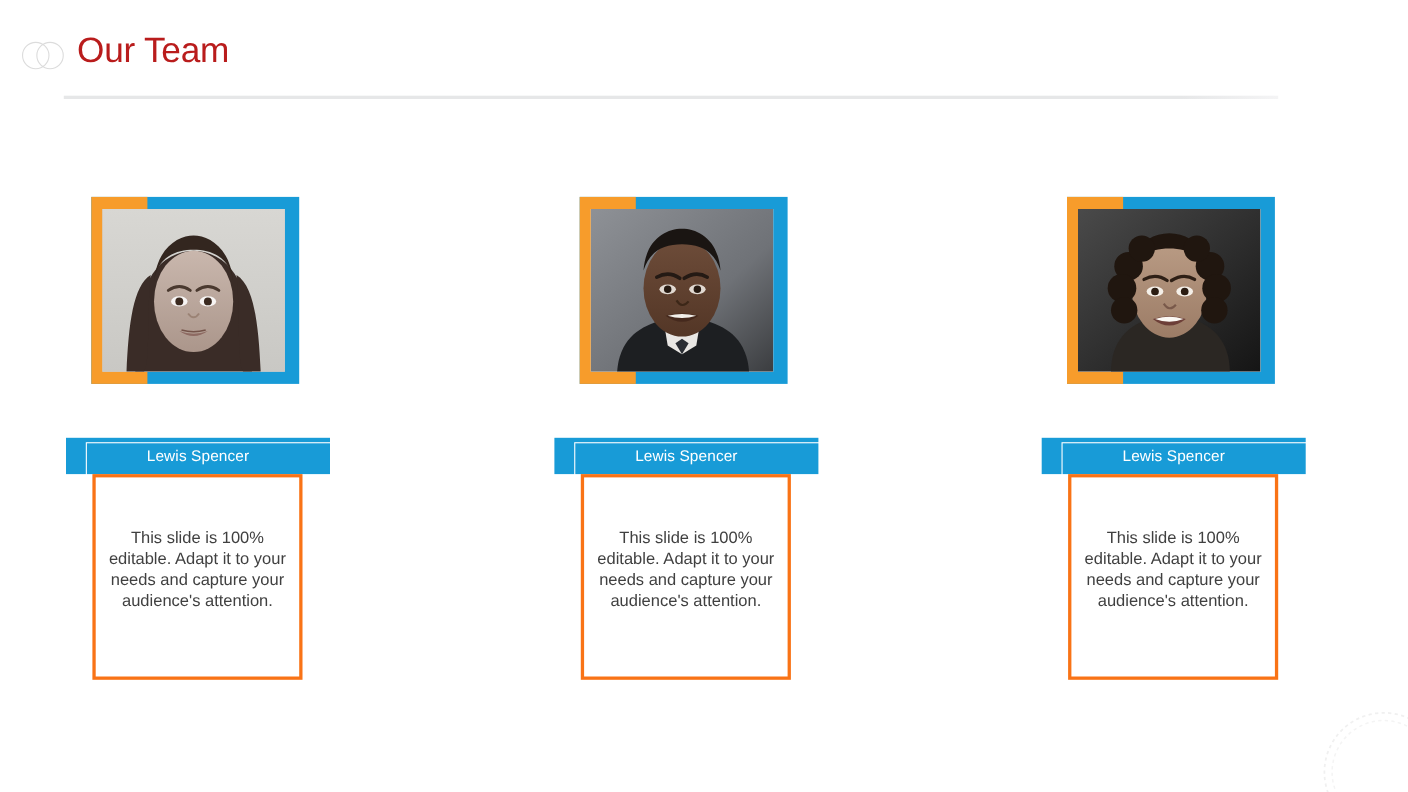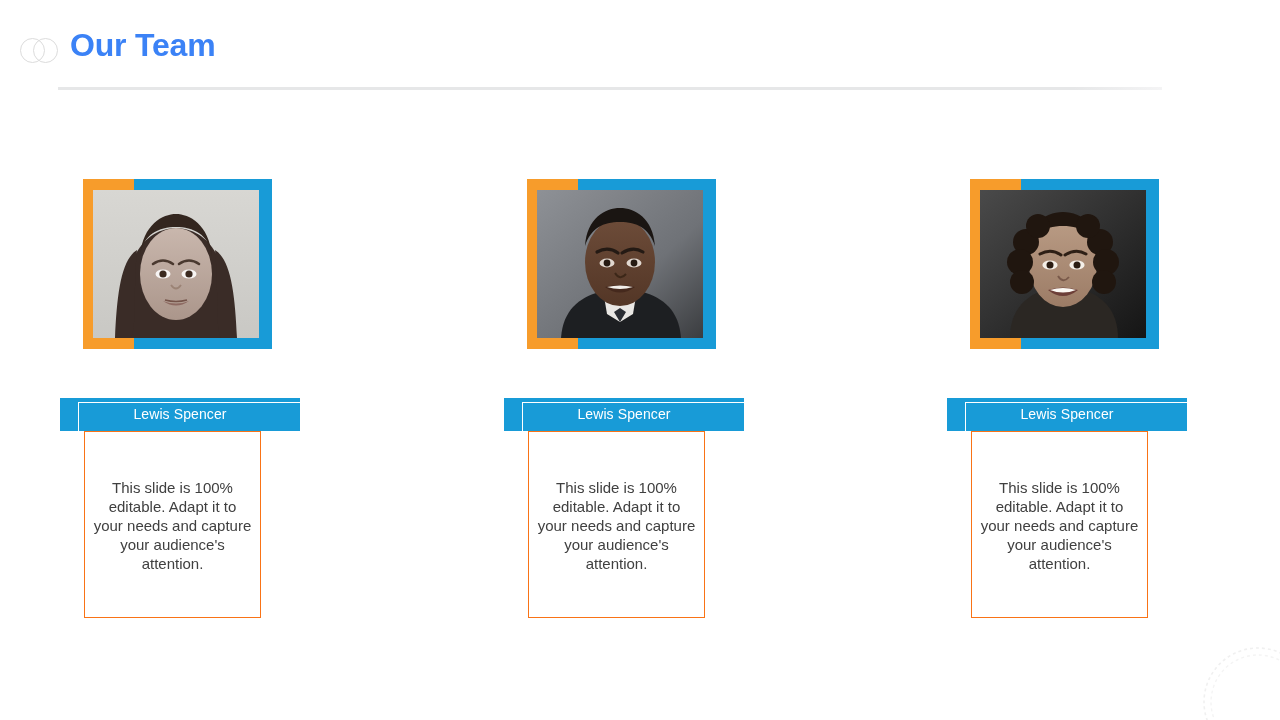--- a/index.html
+++ b/index.html
@@ -40,22 +40,22 @@
     box-sizing: border-box;
   }
   .header-icon .ring-a { left: 0px; }
   .header-icon .ring-b { left: 13px; }
 
   .page-title {
     position: absolute;
     left: 70px;
     top: 27px;
     font-size: 32px;
-    font-weight: 700;
-    color: #3b82f6;
+    font-weight: 400;
+    color: #b91c1c;
     letter-spacing: -0.2px;
     white-space: nowrap;
   }
 
   .header-rule {
     position: absolute;
     left: 58px;
     top: 87px;
     width: 1104px;
     height: 3px;
@@ -144,23 +144,23 @@
     font-weight: normal;
     letter-spacing: 0.1px;
     z-index: 3;
   }
 
   
   .text-box {
     position: absolute;
     top: 431px;
     left: 29px;
-    width: 177px;
+    width: 191px;
     height: 187px;
-    border: 1px solid #f97316;
+    border: 3px solid #f97316;
     box-sizing: border-box;
     background: #ffffff;
   }
   .body-text {
     position: absolute;
     left: 8px;
     right: 8px;
     top: 46px;
     text-align: center;
     color: #404040;

